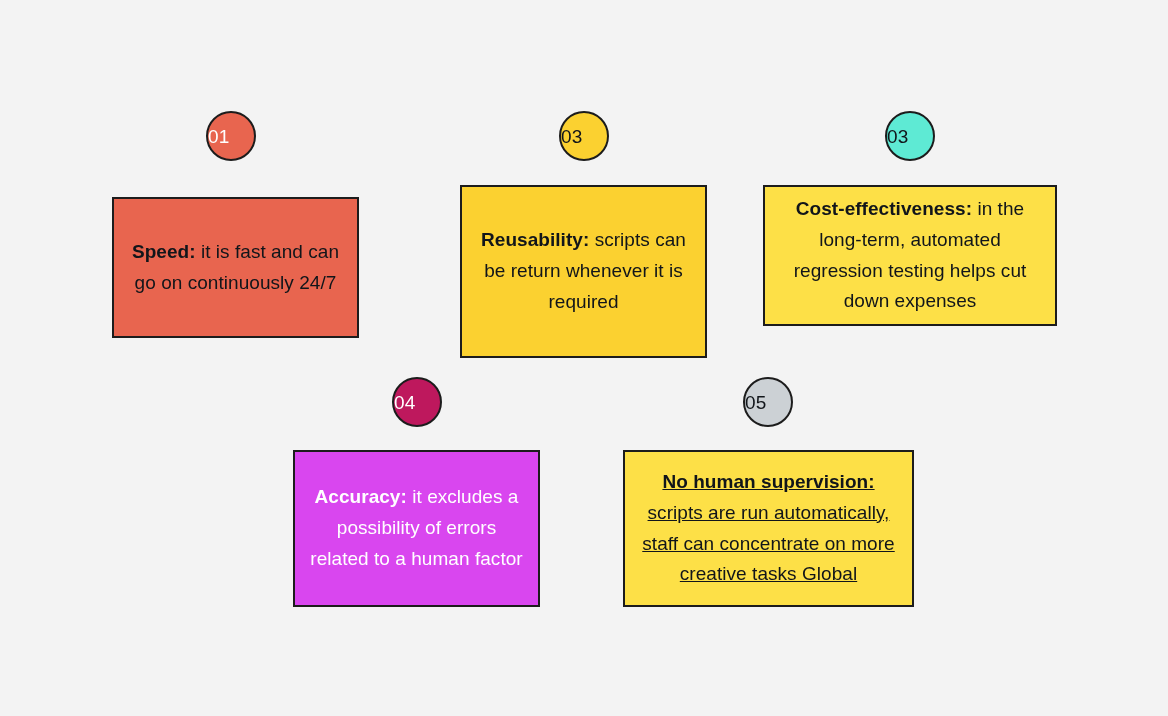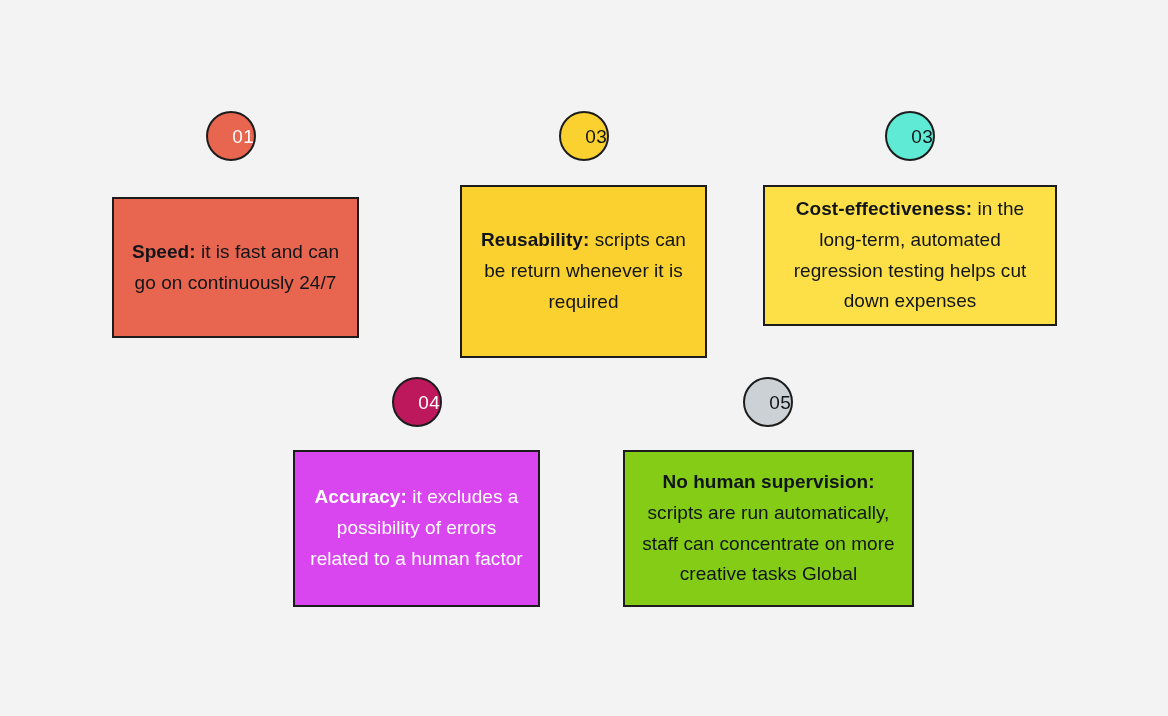--- a/index.html
+++ b/index.html
@@ -25,21 +25,21 @@
   
   .badge {
     position: absolute;
     width: 50px;
     height: 50px;
     border-radius: 50%;
     border: 2px solid #1c1c1c;
     box-sizing: border-box;
     display: flex;
     align-items: center;
-    justify-content: flex-end;
+    justify-content: flex-start;
     font-size: 19px;
     font-weight: 400;
     letter-spacing: 0.3px;
     line-height: 1;
     user-select: none;
   }
 
   
   .card {
     position: absolute;
@@ -100,19 +100,19 @@
   </div>
   <div class="card" style="left: 293px; top: 450px; width: 247px; height: 157px; background: #d946ef; border-color: rgb(28, 28, 28); color: rgb(255, 255, 255);">
     <div class="card-text">
       <span class="lead">Accuracy:</span><span class="rest"> it excludes a possibility of errors related to a human factor</span>
     </div>
   </div>
 
   <div class="badge" style="left: 743px; top: 377px; width: 50px; height: 50px; background: rgb(204, 209, 213); border-color: rgb(28, 28, 28); color: rgb(17, 21, 26);">
     <span>05</span>
   </div>
-  <div class="card" style="left: 623px; top: 450px; width: 291px; height: 157px; background: #84cc16; border-color: rgb(28, 28, 28); color: rgb(17, 21, 26);">
+  <div class="card" style="left: 623px; top: 450px; width: 291px; height: 157px; background: #fde047; border-color: rgb(28, 28, 28); color: rgb(17, 21, 26); text-decoration: underline;">
     <div class="card-text">
       <span class="lead">No human supervision:</span><span class="rest"> scripts are run automatically, staff can concentrate on more creative tasks Global</span>
     </div>
   </div>
 
 </div>
 
 </body></html>

